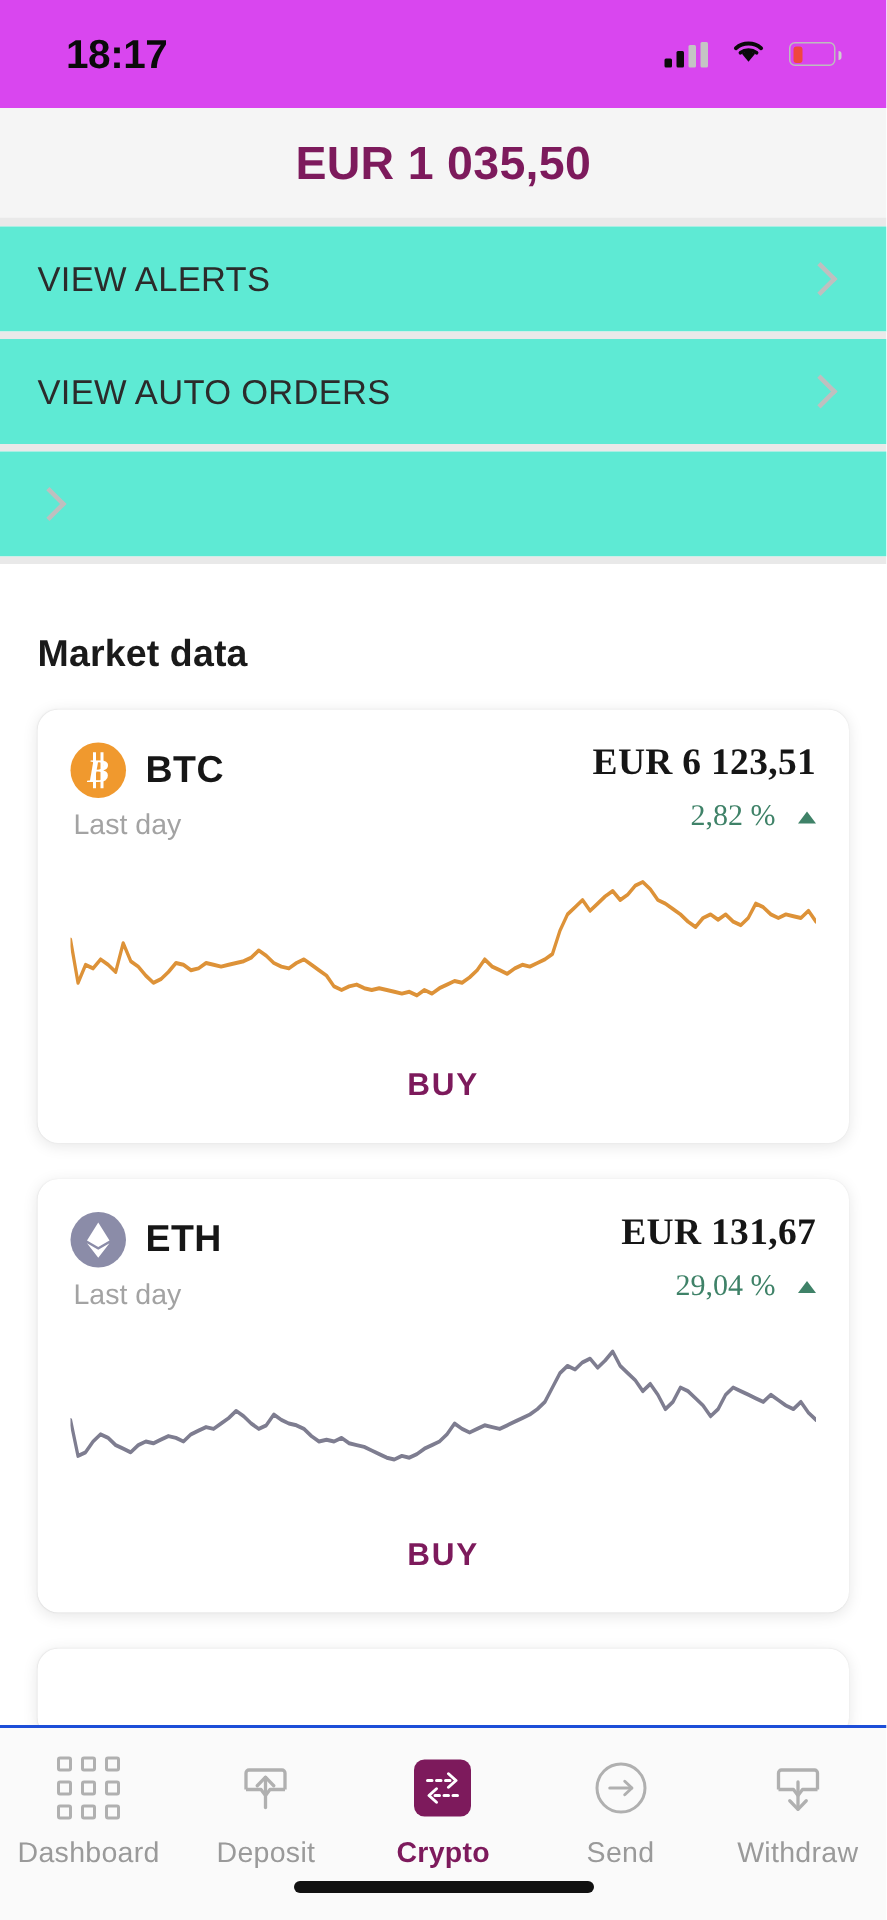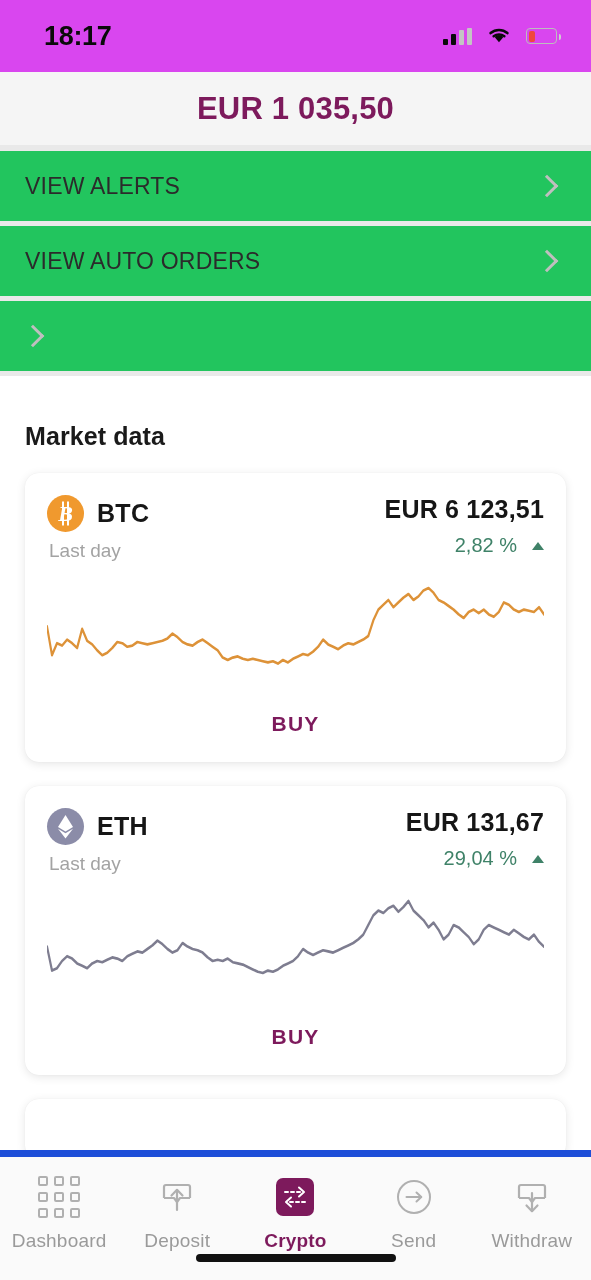--- a/index.html
+++ b/index.html
@@ -44,21 +44,21 @@
     color:#7d1a5c;
   }
 
   
   .band{ height:6px; background:#e9e9e9; width:100%; }
   .band.thin{ height:5px; }
 
   
   .menu-row{
     height:70px;
-    background:#22c55e;
+    background:#5eead4;
     display:flex; align-items:center; justify-content:space-between;
     padding:0 30px 0 25px;
   }
   .menu-label{ font-size:23px; font-weight:400; letter-spacing:.2px; color:#2b2b2b; }
   .chev{ width:16px; height:16px; border-right:3px solid #bfbfbf; border-top:3px solid #bfbfbf; transform:rotate(45deg); margin-right:6px; }
 
   
   .content{ background:#ffffff; padding:0 0 0 0; }
   .section-title{
     font-size:25px; font-weight:700; color:#1a1a1a;
@@ -78,21 +78,21 @@
   .coin-id{ display:flex; align-items:center; gap:13px; }
   .coin-logo{
     width:37px;height:37px;border-radius:50%;
     display:flex;align-items:center;justify-content:center;
     flex:none;
   }
   .coin-logo.btc{ background:#f0992e; }
   .coin-logo.eth{ background:#8b8ca8; }
   .coin-sym{ font-size:25px; font-weight:700; color:#161616; letter-spacing:.3px; }
   .coin-sub{ font-size:19px; color:#a3a3a3; margin-top:8px; margin-left:2px; }
-  .coin-right{ text-align:center; }
+  .coin-right{ text-align:center;font-family:Liberation Serif, serif; }
   .coin-price{ font-size:25px; font-weight:700; color:#161616; letter-spacing:.2px; }
   .coin-change{ font-size:20px; color:#3f8268; margin-top:10px; display:flex; align-items:center; justify-content:flex-end; gap:15px; }
   .tri-up{ width:0;height:0;border-left:6px solid transparent;border-right:6px solid transparent;border-bottom:8px solid #3f8268; }
 
   .spark{ margin-top:14px; height:120px; }
   .spark svg{ display:block; width:100%; height:100%; }
 
   .buy{
     text-align:center;
     font-size:21px; font-weight:700; letter-spacing:1.2px;
@@ -101,21 +101,21 @@
     cursor:pointer;
   }
 
   .card.partial{ height:60px; overflow:hidden; padding:0; margin-bottom:0; }
 
   
   .tabbar{
     position:absolute; left:0; right:0; bottom:0;
     height:130px;
     background:#fafafa;
-    border-top:7px solid #1d4ed8;
+    border-top:2px solid #1d4ed8;
     display:flex; align-items:flex-start; justify-content:space-around;
     padding-top:18px;
   }
   .tab{ width:118px; display:flex; flex-direction:column; align-items:center; gap:11px; cursor:pointer; }
   .tab-icon{ height:44px; display:flex; align-items:center; justify-content:center; }
   .tab-label{ font-size:19px; color:#9a9a9a; letter-spacing:.2px; }
   .tab.active .tab-label{ color:#7d1a5c; font-weight:700; }
 
   .grid9{ display:grid; grid-template-columns:repeat(3,10px); grid-template-rows:repeat(3,10px); gap:6px; }
   .grid9 i{ display:block; width:10px; height:10px; border:2px solid #b0b0b0; border-radius:2px; }

